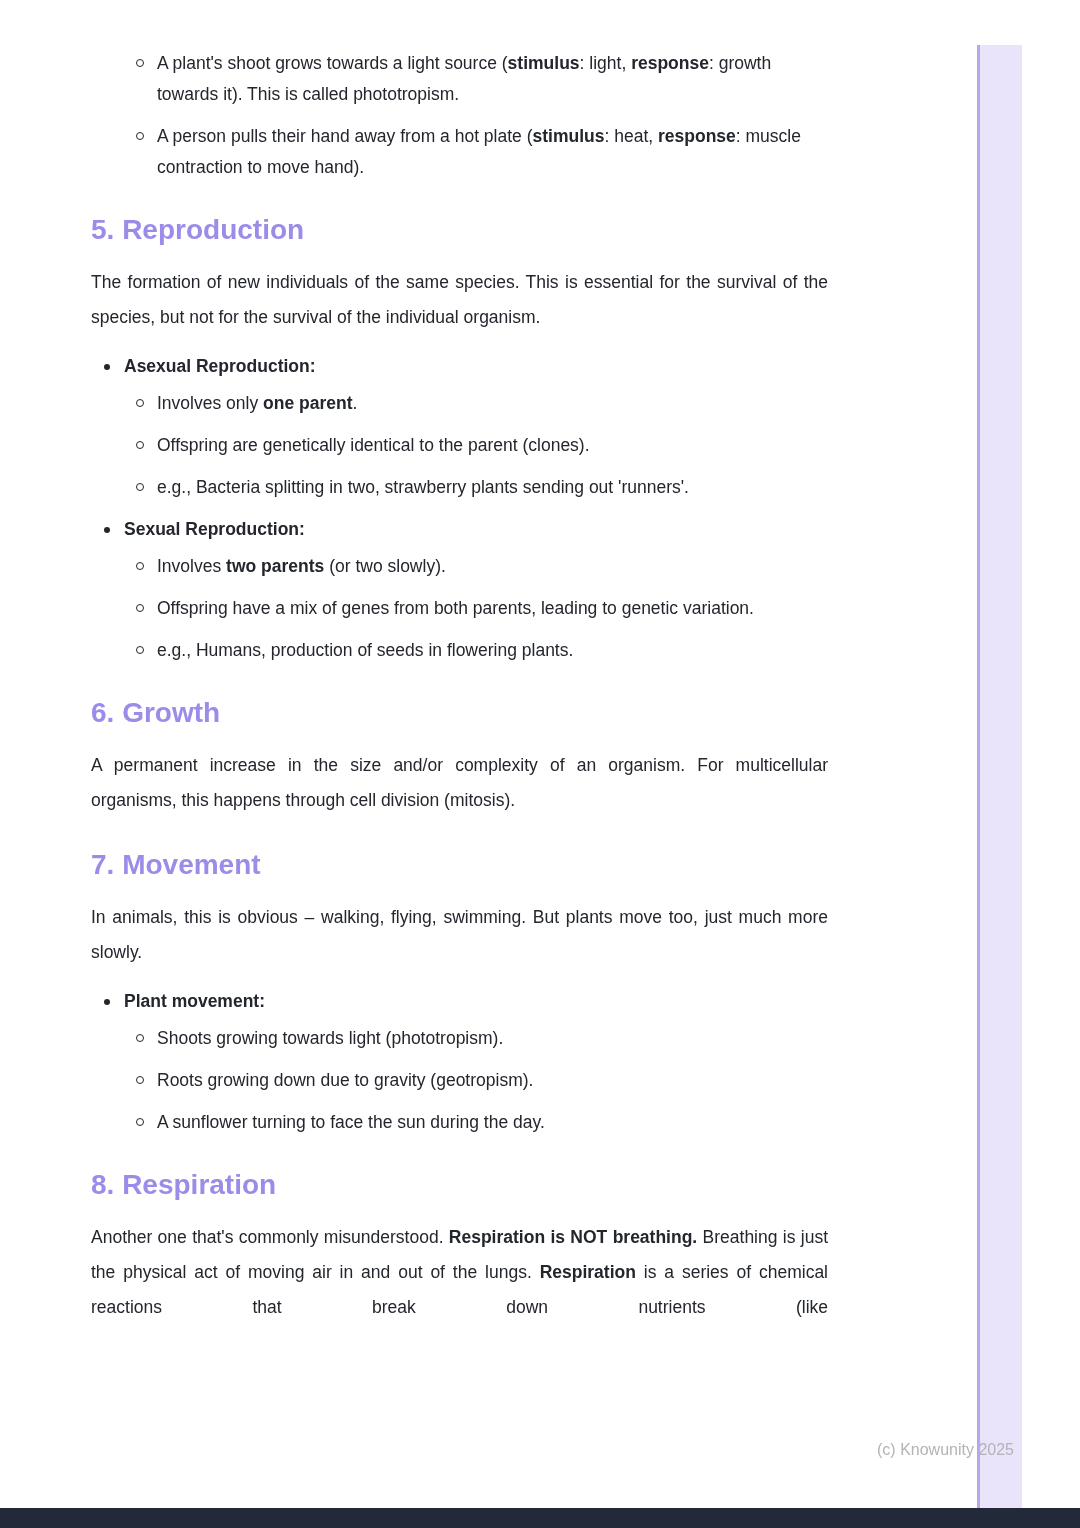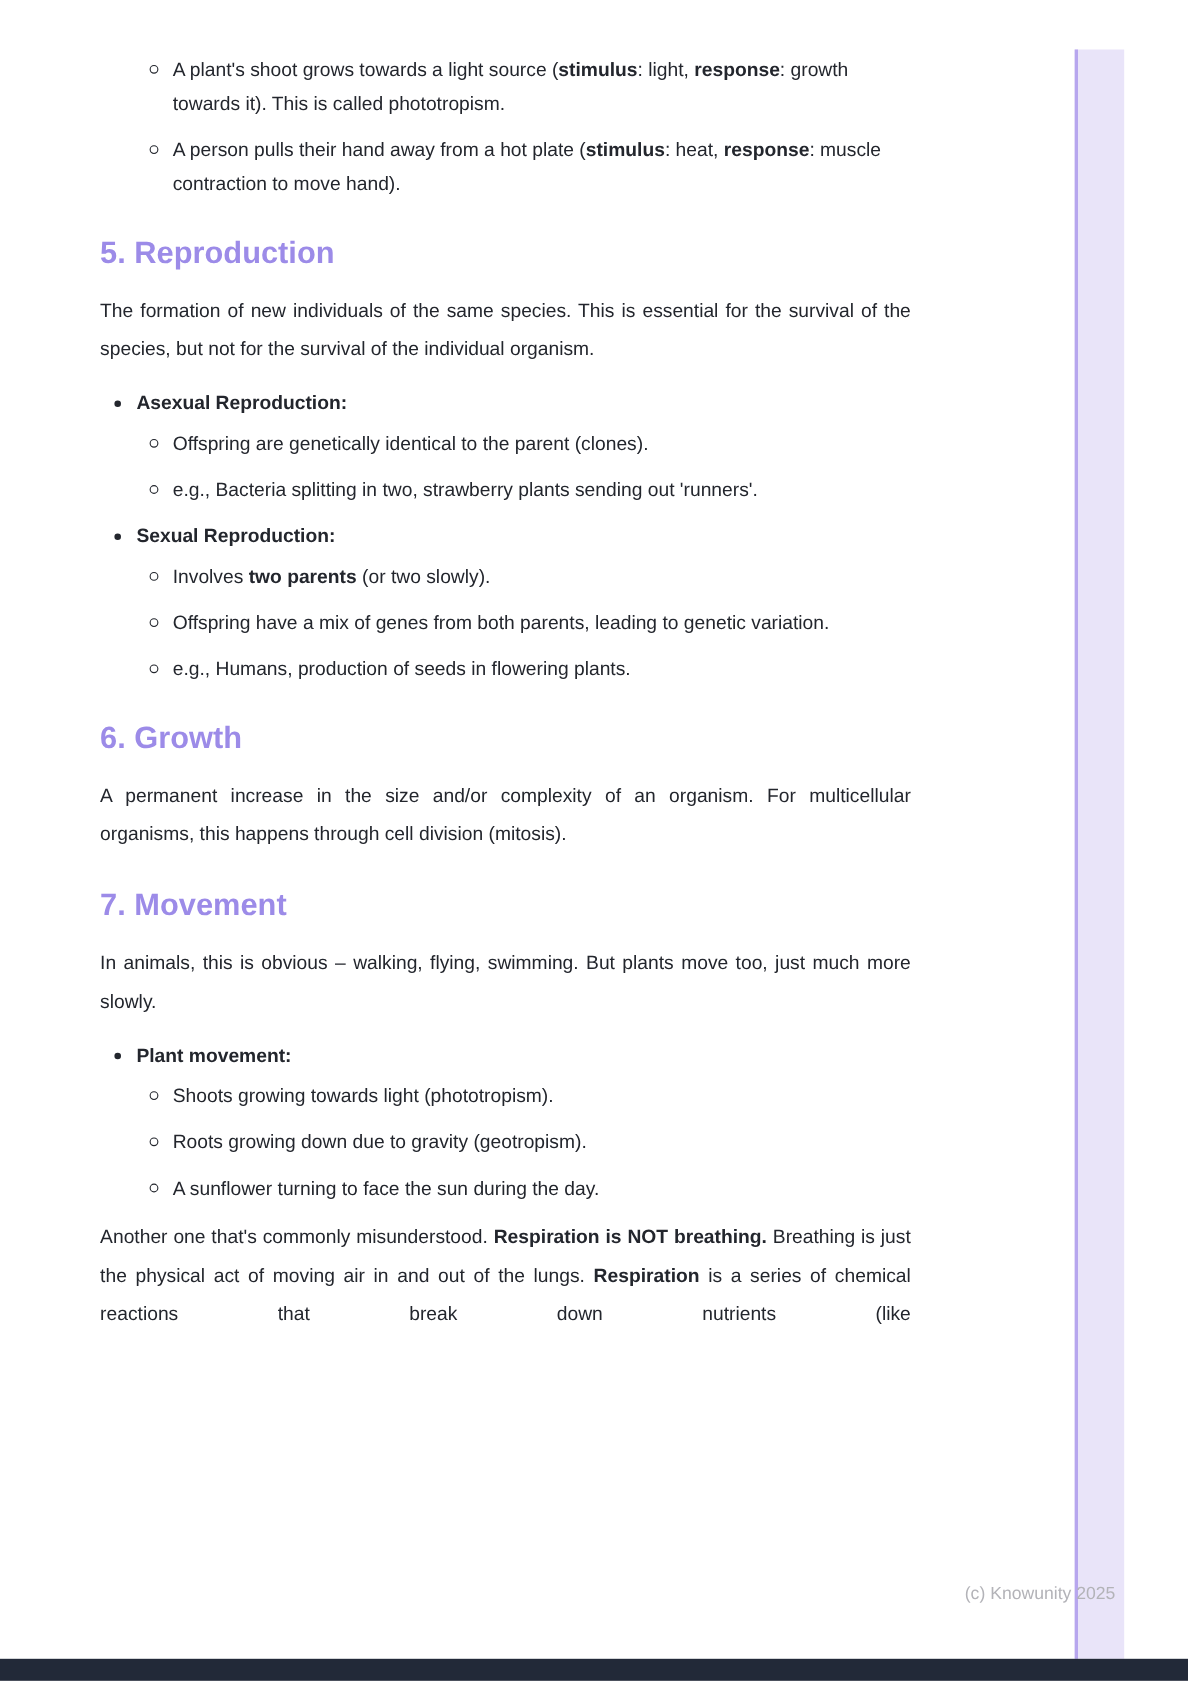--- a/index.html
+++ b/index.html
@@ -102,20 +102,24 @@
       </div>
       <h2 class="sec-heading">5. Reproduction</h2>
       <p class="para justify"><span class="">The formation of new individuals of the same species. This is essential for the survival of the species, but not for the survival of the individual organism.</span></p>
       <div class="li l1">
         <span class="marker dot"></span>
         <div class="li-text"><span class="bold">Asexual Reproduction:</span></div>
       </div>
       <div class="sub-list">
         <div class="li l2">
           <span class="marker circle"></span>
+          <div class="li-text"><span class="">Involves only </span><span class="bold">one parent</span><span class="">.</span></div>
+        </div>
+        <div class="li l2">
+          <span class="marker circle"></span>
           <div class="li-text"><span class="">Offspring are genetically identical to the parent (clones).</span></div>
         </div>
         <div class="li l2">
           <span class="marker circle"></span>
           <div class="li-text"><span class="">e.g., Bacteria splitting in two, strawberry plants sending out 'runners'.</span></div>
         </div>
       </div>
       <div class="li l1">
         <span class="marker dot"></span>
         <div class="li-text"><span class="bold">Sexual Reproduction:</span></div>
@@ -149,17 +153,18 @@
         </div>
         <div class="li l2">
           <span class="marker circle"></span>
           <div class="li-text"><span class="">Roots growing down due to gravity (geotropism).</span></div>
         </div>
         <div class="li l2">
           <span class="marker circle"></span>
           <div class="li-text"><span class="">A sunflower turning to face the sun during the day.</span></div>
         </div>
       </div>
+      <h2 class="sec-heading">8. Respiration</h2>
       <p class="para justify justify-last"><span class="">Another one that's commonly misunderstood. </span><span class="bold">Respiration is NOT breathing.</span><span class=""> Breathing is just the physical act of moving air in and out of the lungs. </span><span class="bold">Respiration</span><span class=""> is a series of chemical reactions that break down nutrients (like</span></p>
     </div>
   <div class="credit">(c) Knowunity 2025</div>
   <div class="bottom-bar"></div>
 </div>
 
 </body></html>

